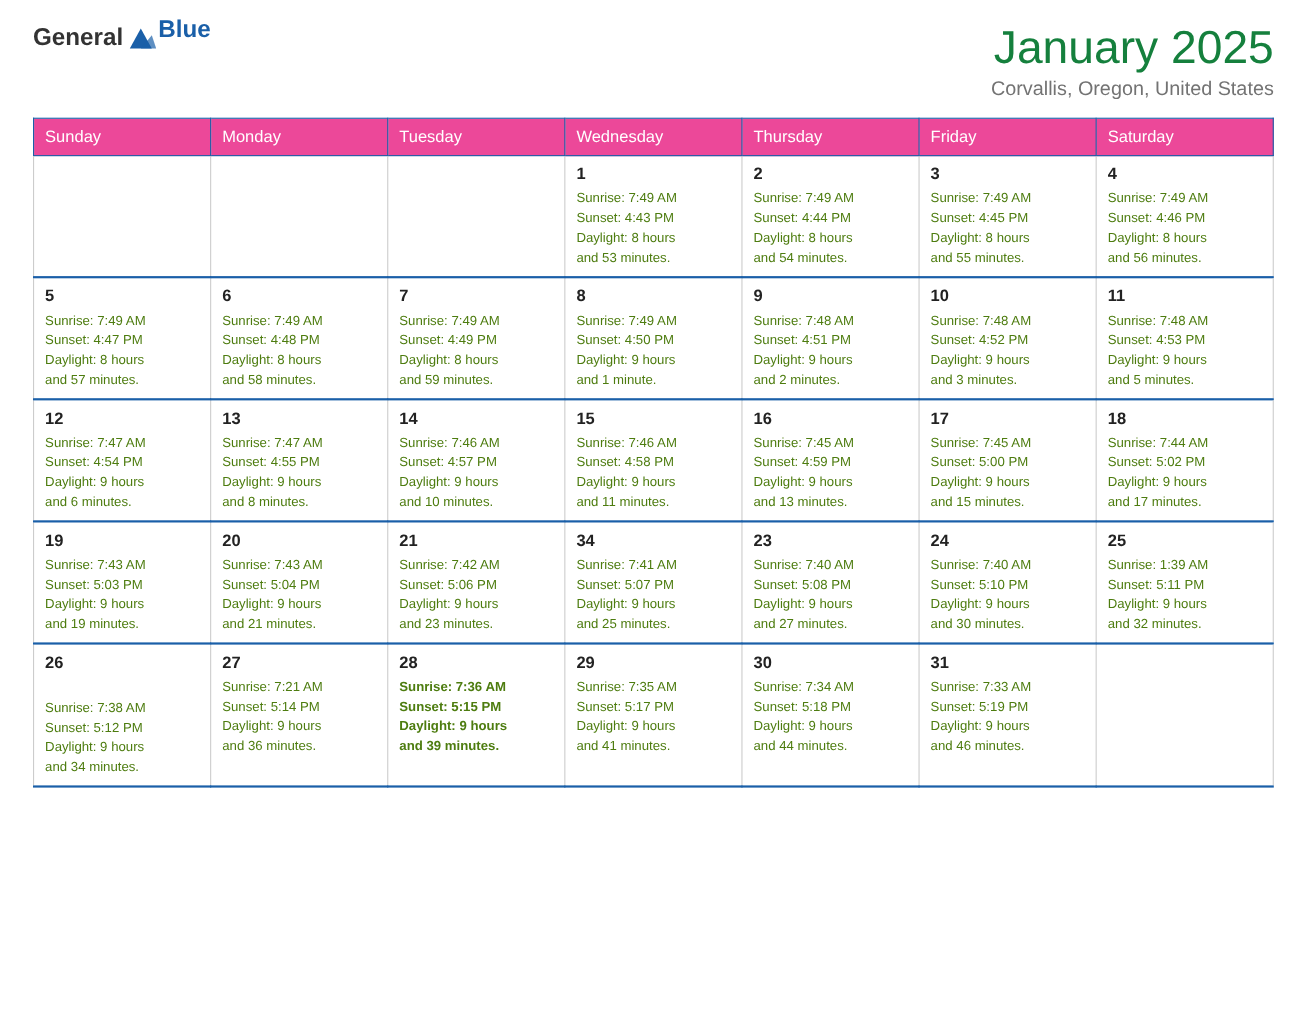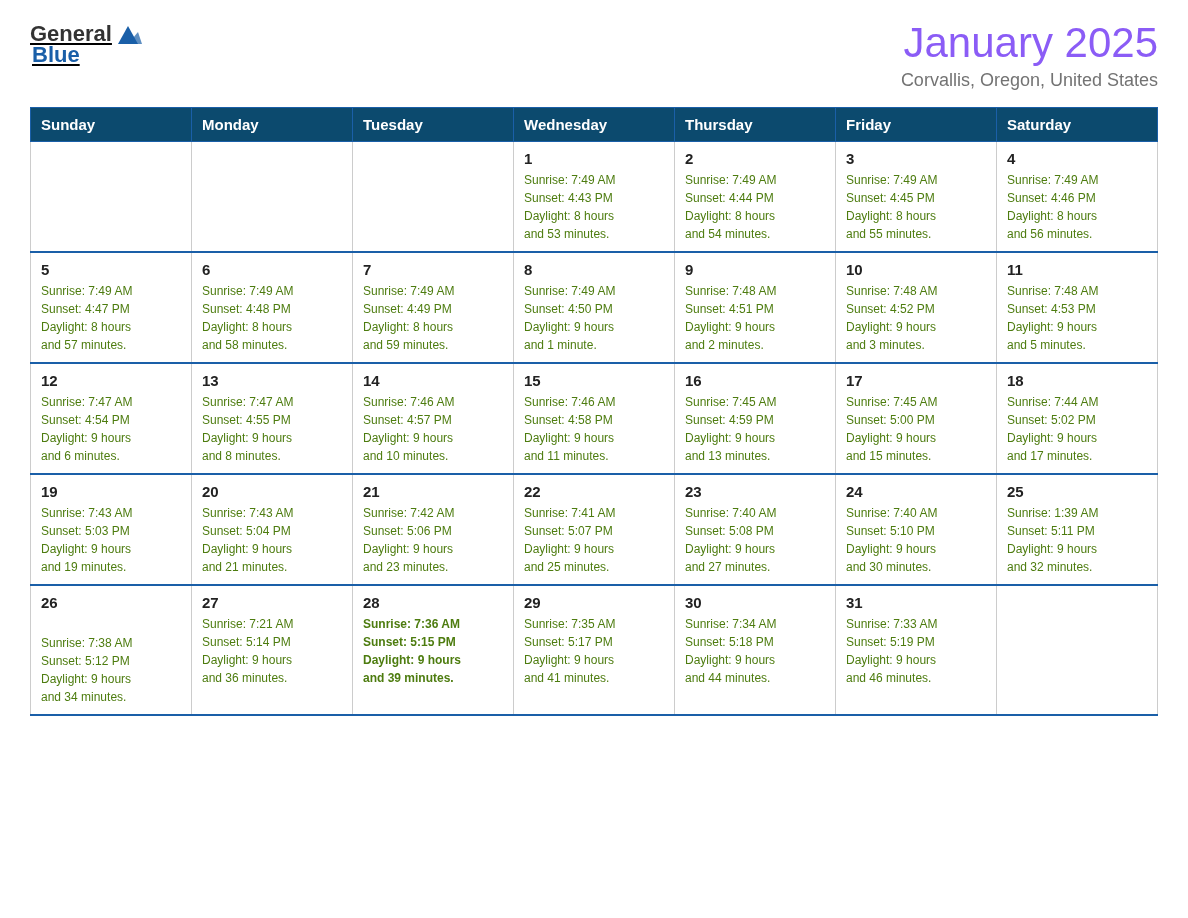--- a/index.html
+++ b/index.html
@@ -30,37 +30,37 @@
       font-size: 22px;
       font-weight: bold;
       color: #1a5fa8;
     }
     .title-block {
       text-align: right;
     }
     .month-title {
       font-size: 42px;
       font-weight: normal;
-      color: #8b5cf6;
+      color: #15803d;
       line-height: 1.1;
     }
     .location-title {
       font-size: 18px;
       color: #737373;
       margin-top: 4px;
     }
     table {
       width: 100%;
       border-collapse: collapse;
     }
     thead tr th {
-      background-color: #0c4a6e;
+      background-color: #ec4899;
       color: #fff;
       font-size: 15px;
-      font-weight: bold;
+      font-weight: normal;
       padding: 8px 10px;
       text-align: left;
       border: 1px solid #1a5fa8;
     }
     tbody tr td {
       vertical-align: top;
       padding: 8px 10px;
       border: 1px solid #ccc;
       width: 14.28%;
       min-height: 100px;
@@ -83,21 +83,21 @@
     }
     .empty-cell {
       background: #fff;
     }
   </style>
 </head>
 <body>
 
 <div class="header">
   <div class="logo">
-    <div style="display:flex; flex-direction:column; align-items:flex-start;text-decoration:underline;">
+    <div style="display:flex; flex-direction:row; align-items:flex-start;">
       <div style="display:flex; align-items:center; gap:2px;">
         <span class="logo-text-general">General</span>
         <svg width="28" height="28" viewBox="0 0 28 28">
           <polygon points="4,24 14,6 24,24" fill="#1a5fa8"></polygon>
           <polygon points="14,24 24,12 28,24" fill="#1a5fa8" opacity="0.7"></polygon>
         </svg>
       </div>
       <span class="logo-text-blue" style="margin-top:-6px; margin-left:2px;">Blue</span>
     </div>
   </div>
@@ -272,21 +272,21 @@
 and 21 minutes.</div>
         </td>
         <td>
           <span class="day-number">21</span>
           <div class="day-info" style="white-space: pre-line;">Sunrise: 7:42 AM
 Sunset: 5:06 PM
 Daylight: 9 hours
 and 23 minutes.</div>
         </td>
         <td>
-          <span class="day-number">22</span>
+          <span class="day-number">34</span>
           <div class="day-info" style="white-space: pre-line;">Sunrise: 7:41 AM
 Sunset: 5:07 PM
 Daylight: 9 hours
 and 25 minutes.</div>
         </td>
         <td>
           <span class="day-number">23</span>
           <div class="day-info" style="white-space: pre-line;">Sunrise: 7:40 AM
 Sunset: 5:08 PM
 Daylight: 9 hours

